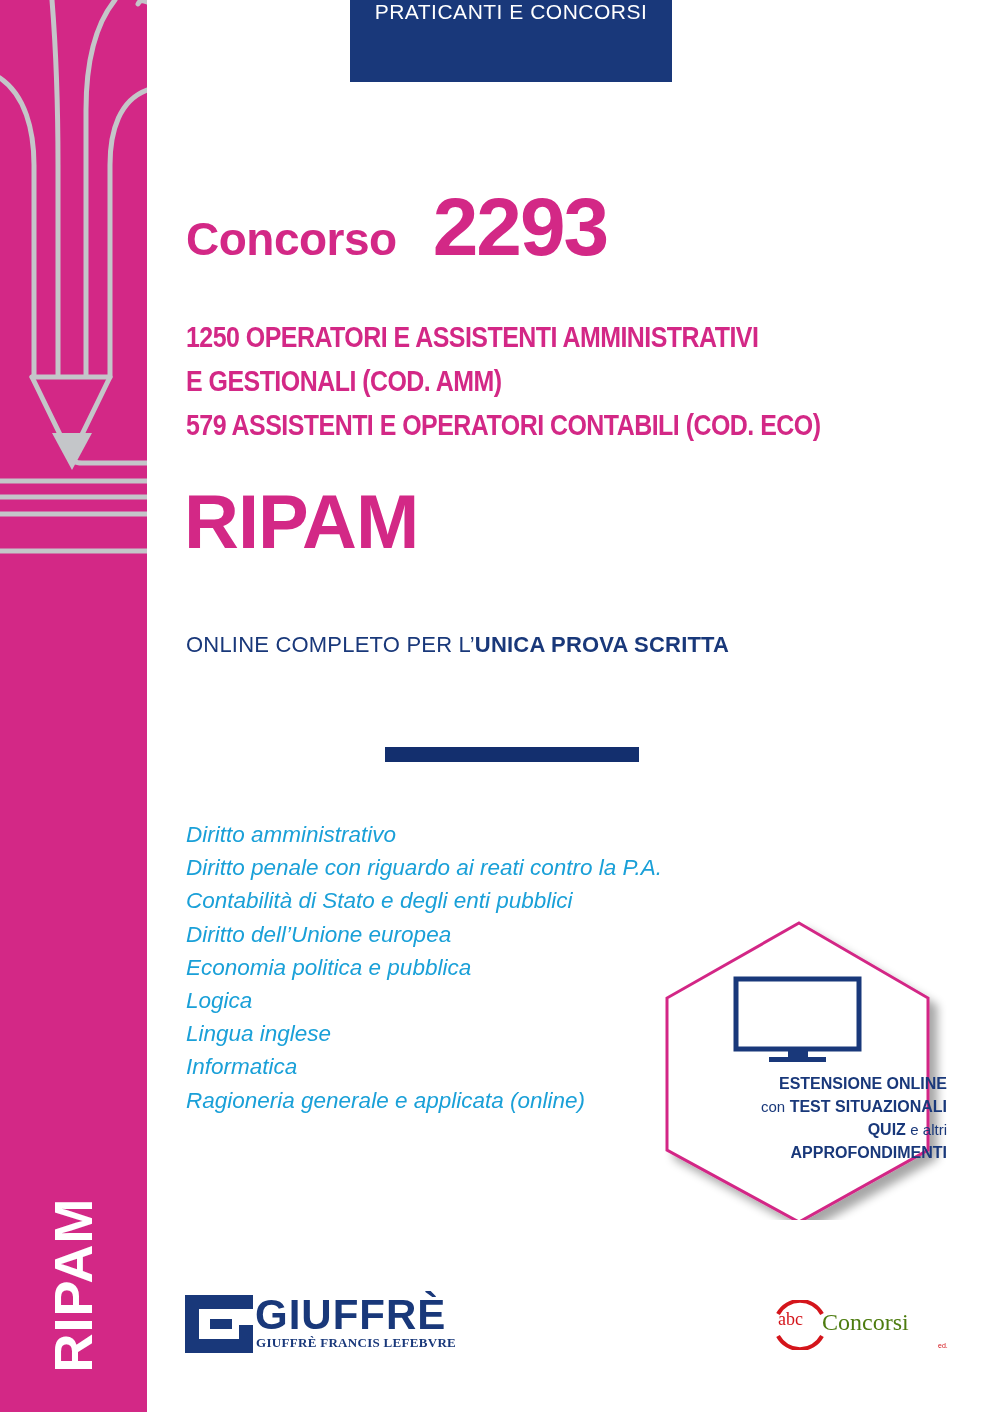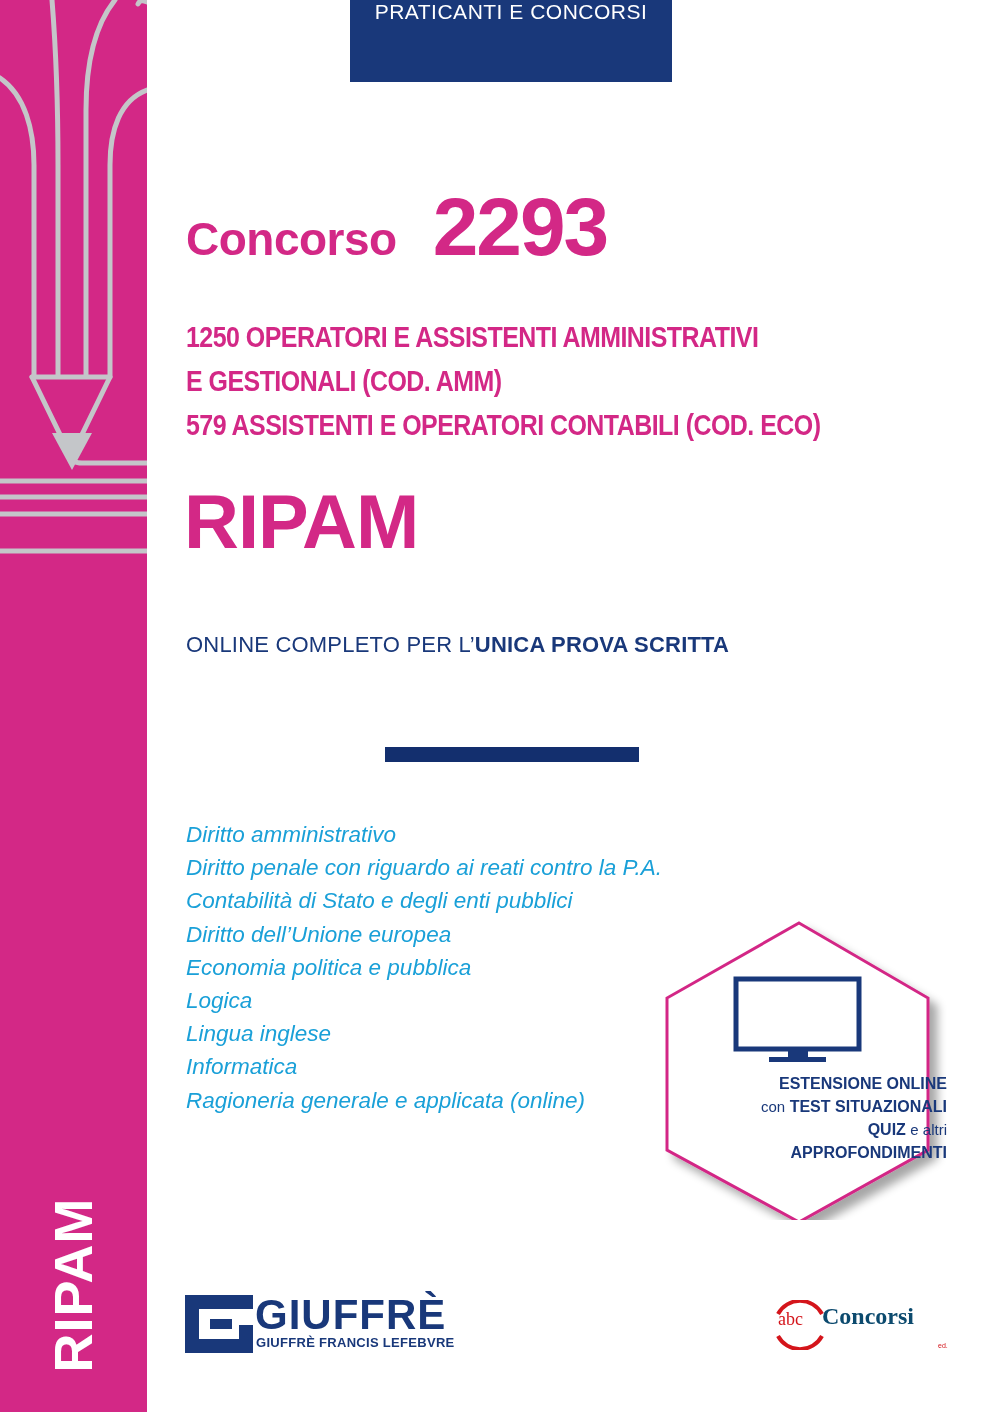--- a/index.html
+++ b/index.html
@@ -66,30 +66,30 @@
     .badge-text .b { font-weight: bold; }
     .badge-text .l { font-size: 15px; }
     .publisher { position: absolute; left: 185px; top: 1295px; width: 270px; height: 60px; }
     .pub-mark { position: absolute; left: 0; top: 0; }
     .pub-name {
       position: absolute; left: 70px; top: -4px; color: #19387a; font-size: 42px;
       font-weight: bold; letter-spacing: 1px;
     }
     .pub-sub {
       position: absolute; left: 71px; top: 40px; color: #19387a; font-size: 13px;
-      font-weight: bold; letter-spacing: 0.3px; white-space: nowrap;
+      font-weight: bold; letter-spacing: 0.3px; white-space: nowrap; font-family: Liberation Serif, serif;
     }
     .abc { position: absolute; left: 770px; top: 1300px; width: 200px; height: 50px; }
     .abc-letters {
       position: absolute; left: 8px; top: 9px; font-family: "Liberation Serif", serif;
       color: #d4151b; font-size: 18px;
     }
     .abc-word {
-      position: absolute; left: 52px; top: 3px; font-family: "Liberation Serif", serif;
-      color: #0c4a6e; font-weight: bold; font-size: 24px;
+      position: absolute; left: 52px; top: 9px; font-family: "Liberation Serif", serif;
+      color: #4d7c0f; font-weight: normal; font-size: 24px;
     }
     .abc svg { position: absolute; left: 0; top: 0; }
     .abc-sub {
       position: absolute; left: 168px; top: 42px; color: #d4151b; font-size: 7px;
     }
   </style>
 </head>
 <body>
 
 <div class="sidebar">

